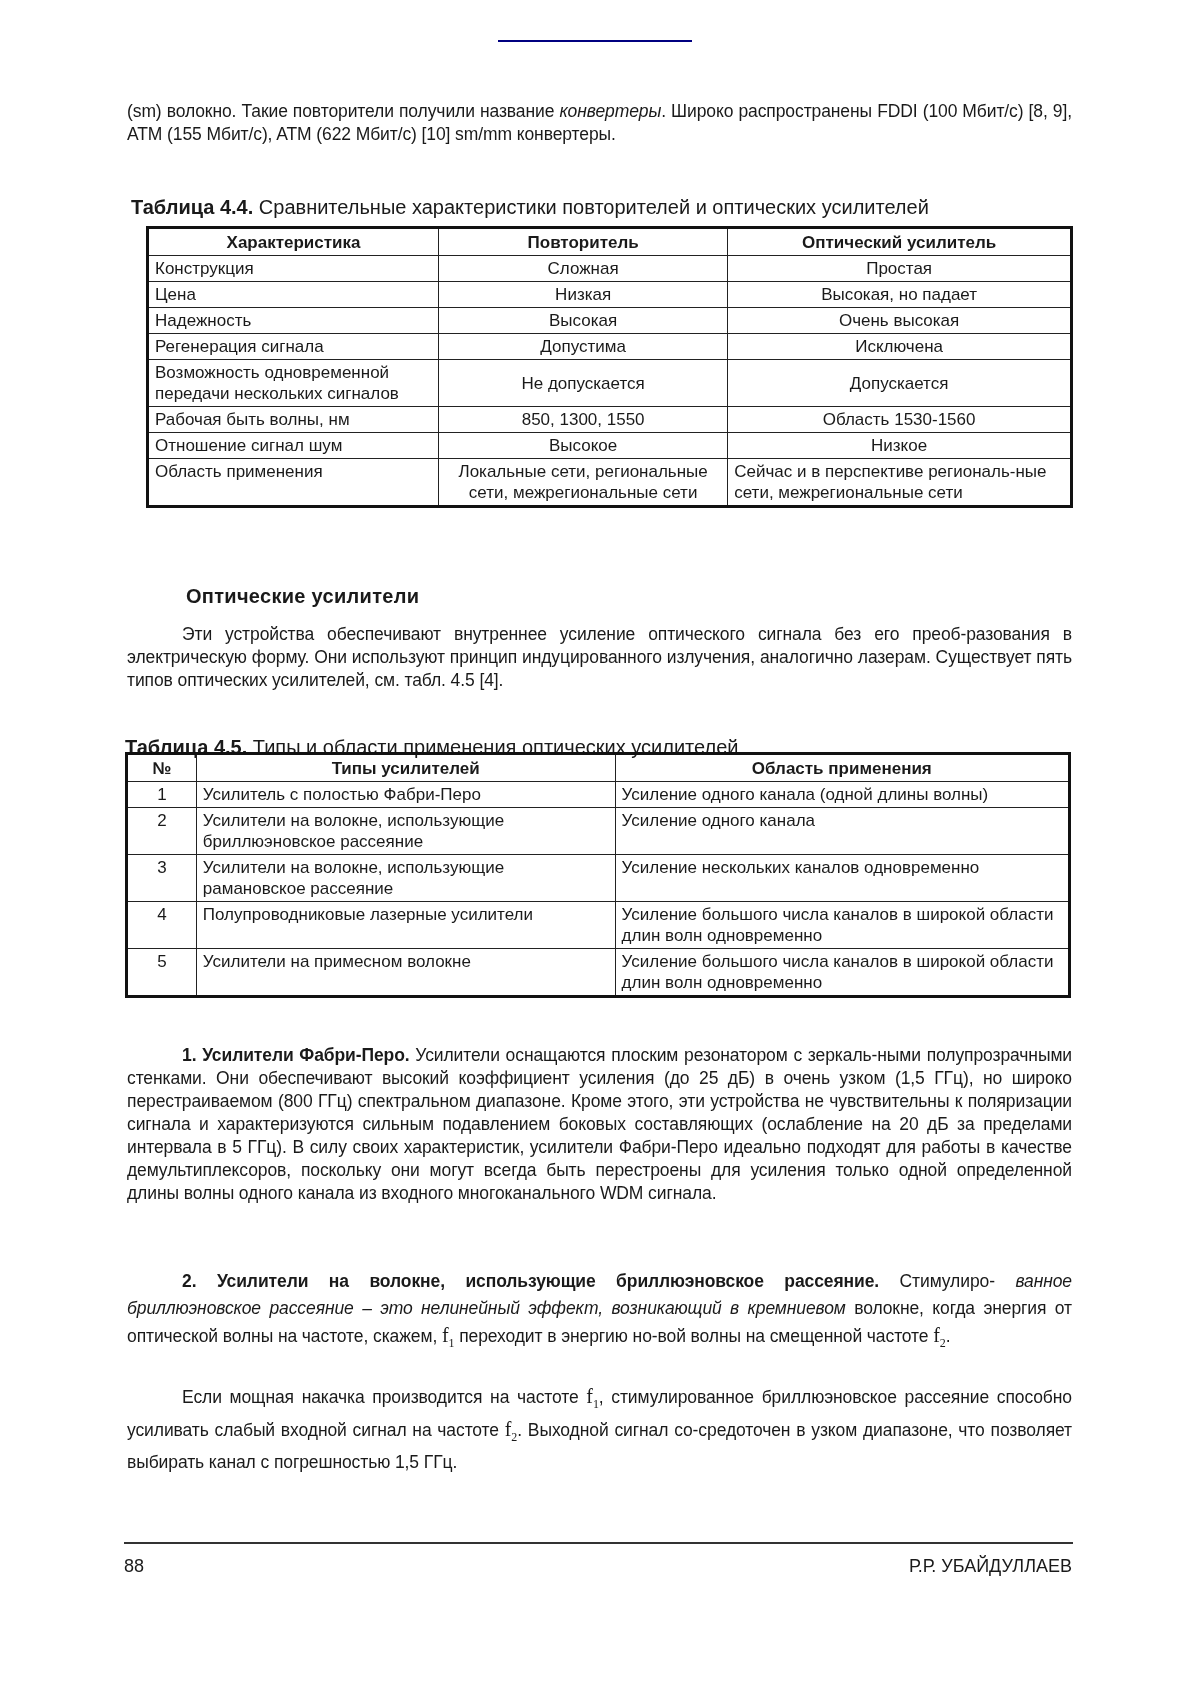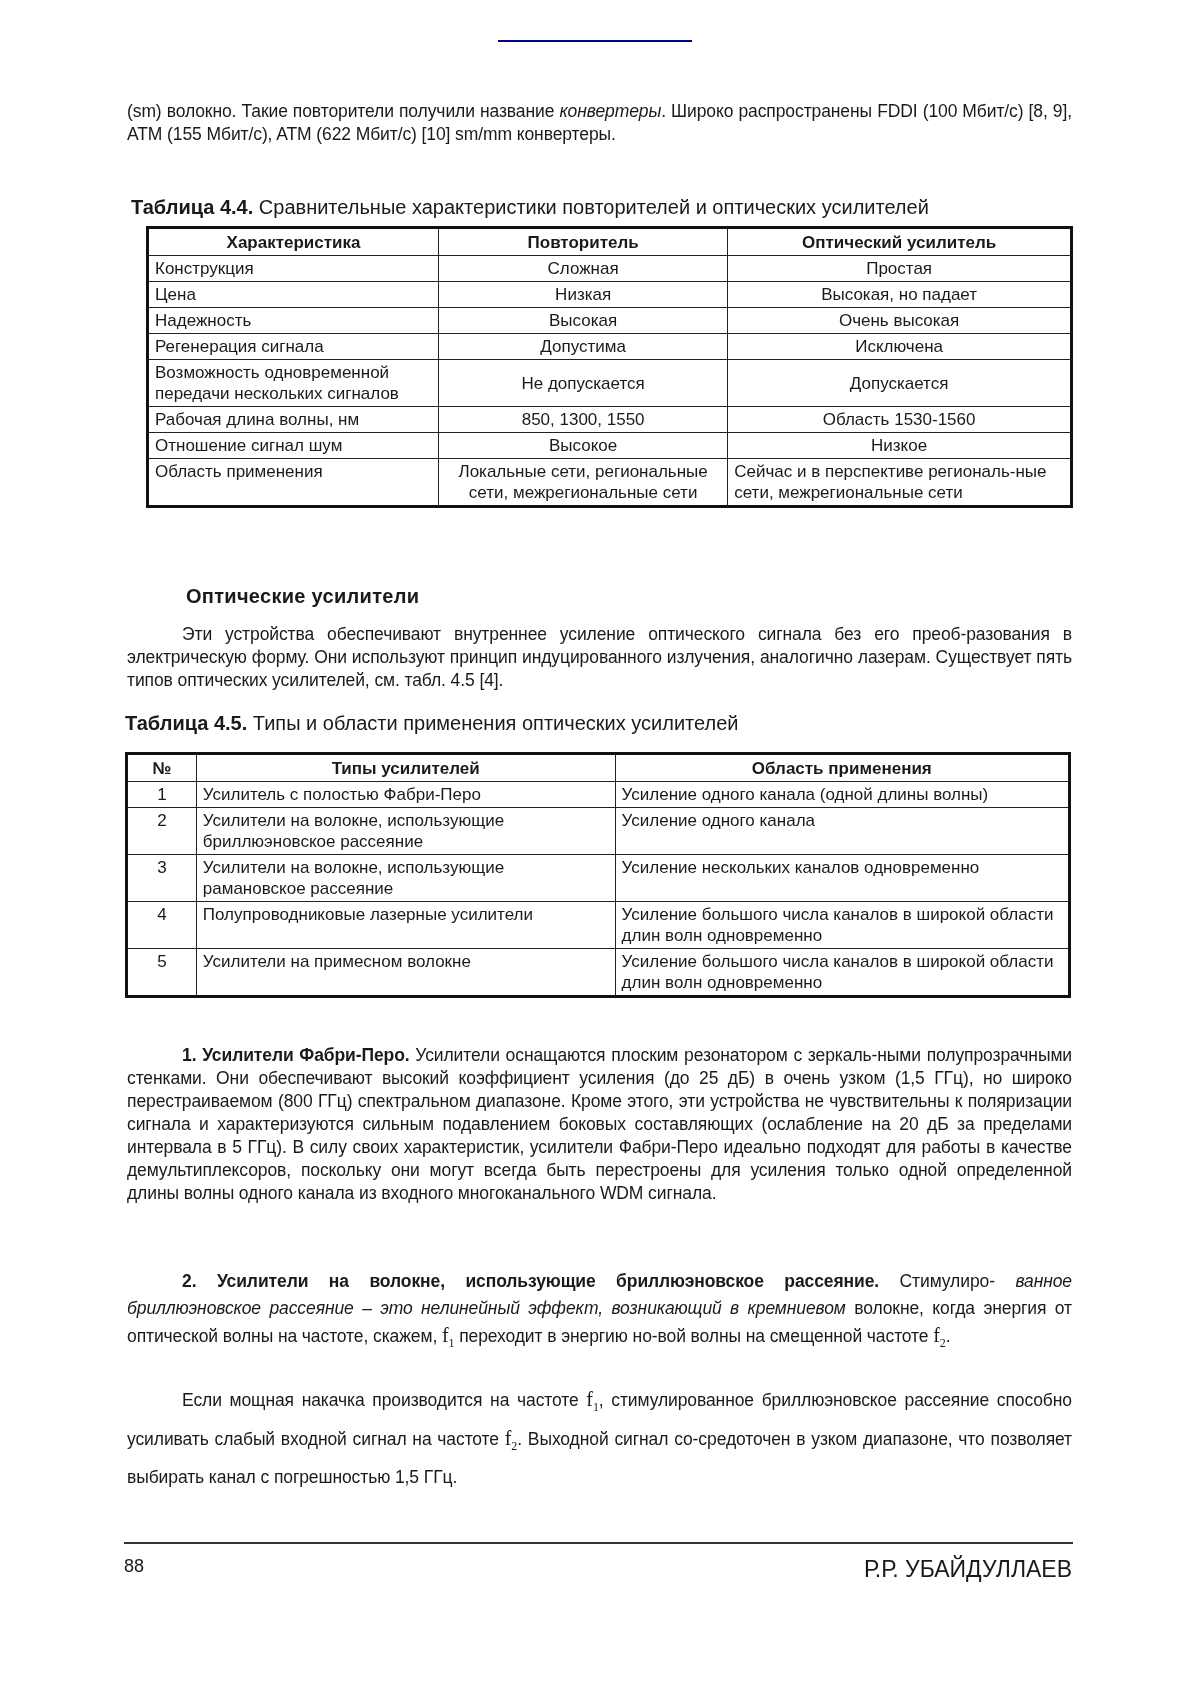--- a/index.html
+++ b/index.html
@@ -40,21 +40,21 @@
   .section-title {
     position: absolute; left: 186px; top: 585px;
     font-size: 20px; font-weight: bold; letter-spacing: 0.3px;
   }
   .f { font-family: "Liberation Serif", "DejaVu Serif", serif; font-size: 20px; }
   .f sub { font-size: 12px; }
   .footer-rule {
     position: absolute; left: 124px; top: 1542px; width: 949px; height: 2px; background: #333;
   }
   .footer-page { position: absolute; left: 124px; top: 1556px; font-size: 18px; }
-  .footer-author { position: absolute; right: 118px; top: 1556px; font-size: 23px; }
+  .footer-author { position: absolute; right: 118px; top: 1556px; font-size: 18px; }
 </style>
 </head>
 <body>
 
 <div class="top-rule"></div>
 
 <div class="para" style="top:100px;">
   <span>(sm) волокно. Такие повторители получили название </span><span class="em">конвертеры</span><span>. Широко распространены FDDI (100 Мбит/с) [8, 9], ATM (155 Мбит/с), ATM (622 Мбит/с) [10] sm/mm конвертеры.</span>
 </div>
 
@@ -95,41 +95,41 @@
       <td class="l">Регенерация сигнала</td>
       <td class="c">Допустима</td>
       <td class="c">Исключена</td>
     </tr>
     <tr>
       <td class="l">Возможность одновременной передачи нескольких сигналов</td>
       <td class="c">Не допускается</td>
       <td class="c">Допускается</td>
     </tr>
     <tr>
-      <td class="l">Рабочая длина волны, нм</td>
+      <td class="l">Рабочая быть волны, нм</td>
       <td class="c">850, 1300, 1550</td>
       <td class="c">Область 1530-1560</td>
     </tr>
     <tr>
       <td class="l">Отношение сигнал шум</td>
       <td class="c">Высокое</td>
       <td class="c">Низкое</td>
     </tr>
     <tr>
       <td class="l" style="vertical-align:top">Область применения</td>
       <td class="c">Локальные сети, региональные сети, межрегиональные сети</td>
       <td class="l">Сейчас и в перспективе региональ-ные сети, межрегиональные сети</td>
     </tr>
   </tbody>
 </table>
 
 <div class="section-title">Оптические усилители</div>
 <div class="para indent" style="top:623px;">Эти устройства обеспечивают внутреннее усиление оптического сигнала без его преоб-разования в электрическую форму. Они используют принцип индуцированного излучения, аналогично лазерам. Существует пять типов оптических усилителей, см. табл. 4.5 [4].</div>
 
-<div class="caption" style="left:125px; top:711px;">
+<div class="caption" style="left:125px; top:735px;">
   <span class="b">Таблица 4.5.</span><span> Типы и области применения оптических усилителей</span>
 </div>
 
 <table class="t t5" style="left:125px; top:752px; width:946px;">
   <colgroup>
       <col style="width:70px">
       <col style="width:420px">
       <col style="width:456px">
     </colgroup>
   <thead>
@@ -170,19 +170,19 @@
 
 <div class="para indent" style="top:1044px;">
   <span class="b">1. Усилители Фабри-Перо.</span><span> Усилители оснащаются плоским резонатором с зеркаль-ными полупрозрачными стенками. Они обеспечивают высокий коэффициент усиления (до 25 дБ) в очень узком (1,5 ГГц), но широко перестраиваемом (800 ГГц) спектральном диапазоне. Кроме этого, эти устройства не чувствительны к поляризации сигнала и характеризуются сильным подавлением боковых составляющих (ослабление на 20 дБ за пределами интервала в 5 ГГц). В силу своих характеристик, усилители Фабри-Перо идеально подходят для работы в качестве демультиплексоров, поскольку они могут всегда быть перестроены для усиления только одной определенной длины волны одного канала из входного многоканального WDM сигнала.</span>
 </div>
 
 <div class="para indent" style="top:1268px; line-height:27px;">
   <span class="b">2. Усилители на волокне, использующие бриллюэновское рассеяние.</span><span> Стимулиро-</span>
   <span class="em">ванное бриллюэновское рассеяние – это нелинейный эффект, возникающий в кремниевом</span><span> волокне, когда энергия от оптической волны на частоте, скажем, </span><span class="f"><span>f</span><sub>1</sub></span><span> переходит в энергию но-вой волны на смещенной частоте </span><span class="f"><span>f</span><sub>2</sub></span><span>.</span>
 </div>
 
-<div class="para indent" style="top:1384px; line-height:31px;">
+<div class="para indent" style="top:1384px; line-height:25px;">
   <span>Если мощная накачка производится на частоте </span><span class="f"><span>f</span><sub>1</sub></span><span>, стимулированное бриллюэновское рассеяние способно усиливать слабый входной сигнал на частоте </span><span class="f"><span>f</span><sub>2</sub></span><span>. Выходной сигнал со-средоточен в узком диапазоне, что позволяет выбирать канал с погрешностью 1,5 ГГц.</span>
 </div>
 
 <div class="footer-rule"></div>
 <div class="footer-page">88</div>
 <div class="footer-author">Р.Р. УБАЙДУЛЛАЕВ</div>
 
 </body></html>

